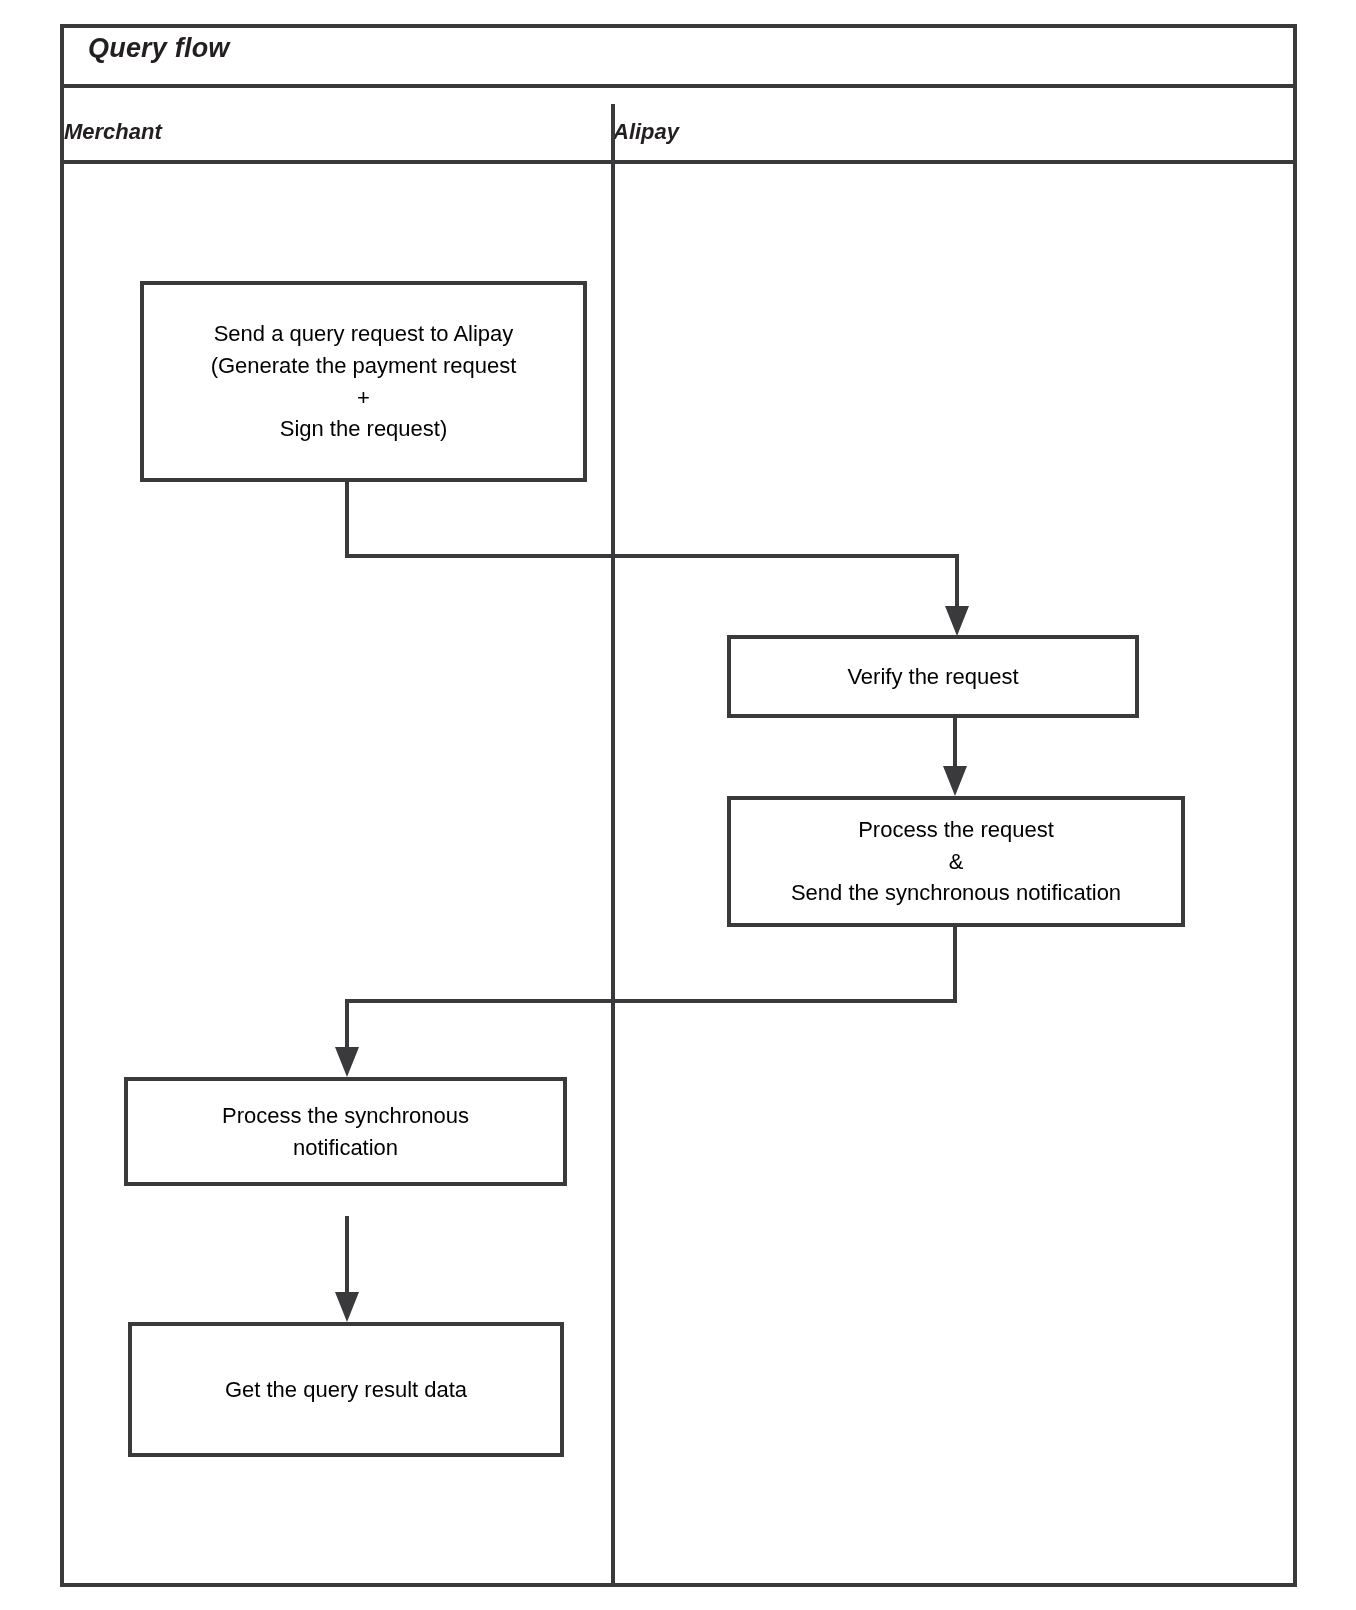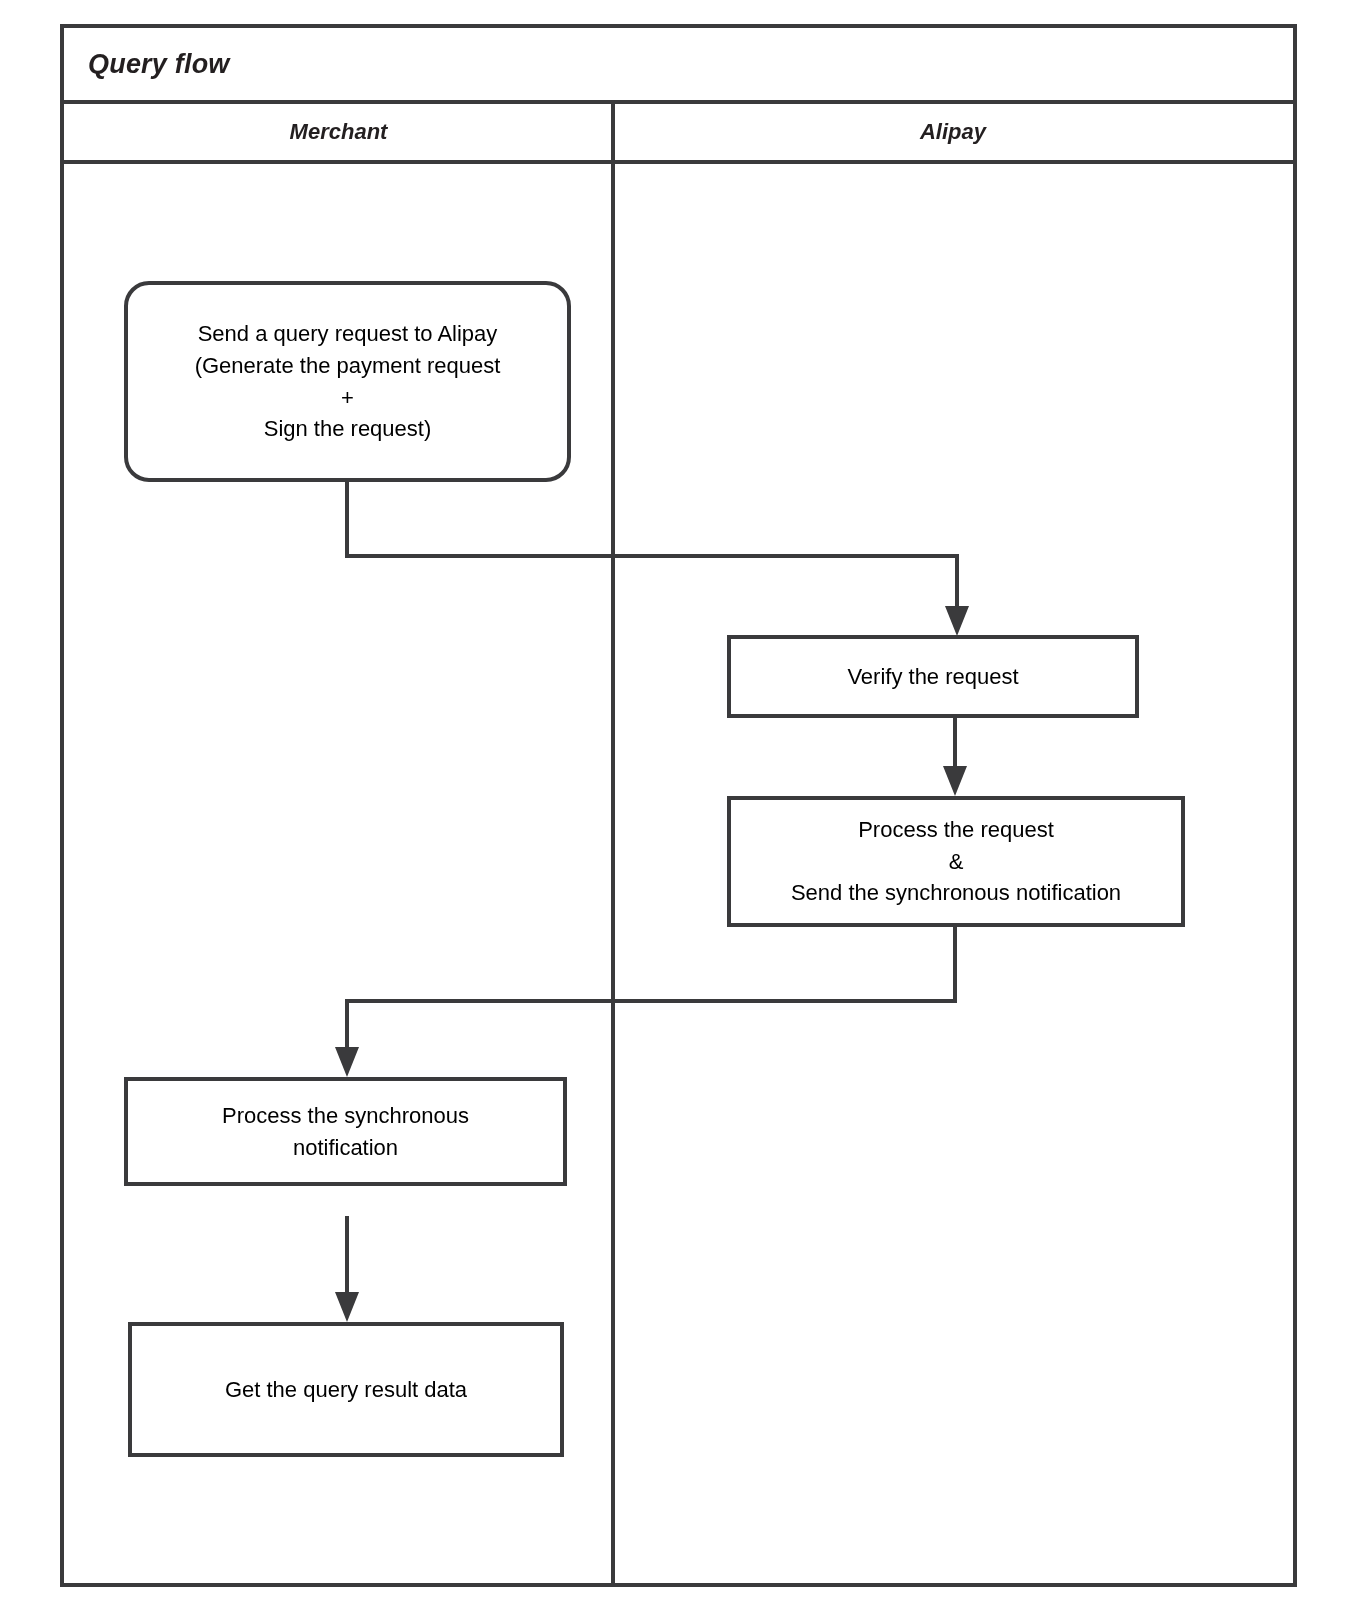--- a/index.html
+++ b/index.html
@@ -27,21 +27,21 @@
     top: 24px;
     width: 1237px;
     height: 1563px;
     border: 4px solid #3a3a3c;
     box-sizing: border-box;
     background: #ffffff;
   }
   .title-bar {
     position: absolute;
     left: 64px;
-    top: 28px;
+    top: 12px;
     width: 1229px;
     height: 76px;
     box-sizing: border-box;
     border-bottom: 4px solid #3a3a3c;
     display: flex;
     align-items: center;
   }
   .title-text {
     margin-left: 24px;
     font-size: 27px;
@@ -56,21 +56,20 @@
     top: 104px;
     width: 1229px;
     height: 60px;
     box-sizing: border-box;
     border-bottom: 4px solid #3a3a3c;
     display: flex;
   }
   .header-cell {
     display: flex;
     align-items: center;
-    justify-content: center;
     box-sizing: border-box;
     height: 100%;
   }
   .header-cell.merchant { width: 549px; }
   .header-cell.alipay { width: 680px; }
   .header-text {
     font-size: 22px;
     font-weight: bold;
     font-style: italic;
     color: #231f20;
@@ -94,21 +93,21 @@
     text-align: center;
     color: #000000;
     font-size: 22px;
     line-height: 1.45;
     padding: 4px 10px;
   }
   .pbox .lines {
     white-space: pre-line;
   }
   
-  #box-send-query   { left: 124px;  top: 281px;  width: 447px; height: 201px; border-radius: 25px; }
+  #box-send-query   { left: 140px;  top: 281px;  width: 447px; height: 201px; }
   #box-verify       { left: 727px;  top: 635px;  width: 412px; height: 83px;  }
   #box-process-req  { left: 727px;  top: 796px;  width: 458px; height: 131px; }
   #box-process-sync { left: 124px;  top: 1077px; width: 443px; height: 109px; }
   #box-get-result   { left: 128px;  top: 1322px; width: 436px; height: 135px; text-align: right; }
 
   .conn {
     position: absolute;
     background: #3a3a3c;
   }
   .conn.v { width: 4px; }

